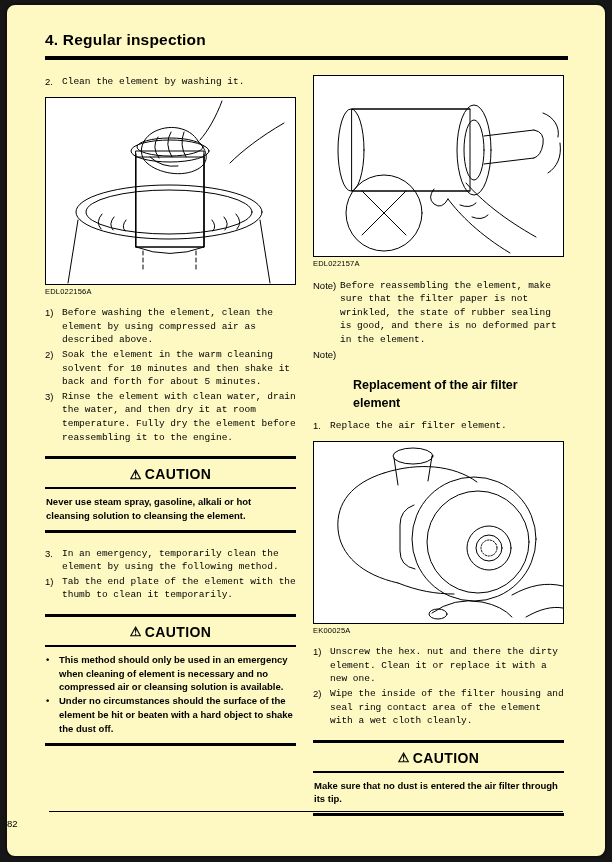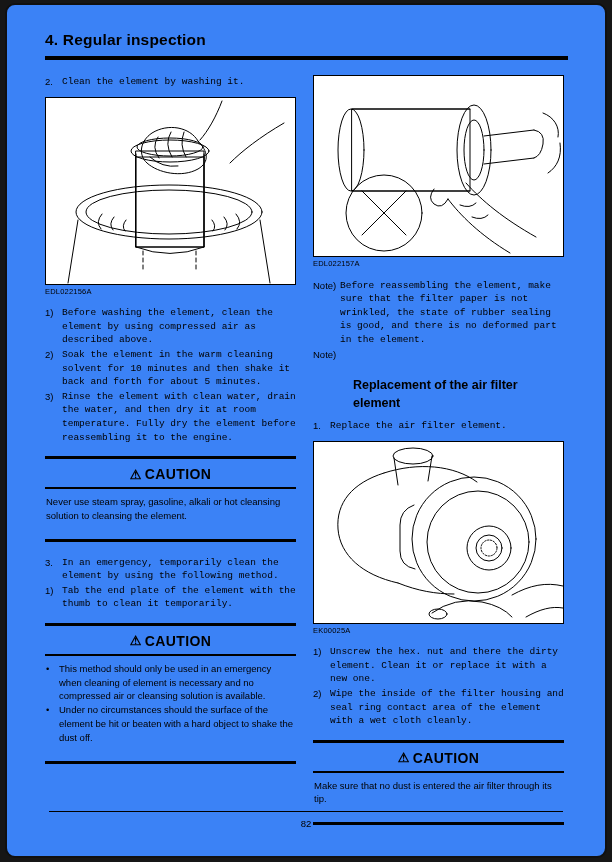--- a/index.html
+++ b/index.html
@@ -6,21 +6,21 @@
   body {
     width:612px; height:862px;
     background:#161616;
     font-family:"Liberation Sans", sans-serif;
     position:relative;
     -webkit-font-smoothing:antialiased;
   }
   .page {
     position:absolute; left:5px; top:3px;
     width:598px; height:851px;
-    background:#3b82f6;
+    background:#fef9c3;
     border:2px solid #101010;
     border-radius:10px;
     color:#000;
     overflow:hidden;
   }
   .content { padding:26px 37px 0 38px; }
 
   h1.page-title {
     margin:0; font-size:15.5px; font-weight:bold; letter-spacing:0.2px;
   }
@@ -49,38 +49,38 @@
     margin-top:12px;
   }
   .caution-title {
     display:flex; justify-content:center; align-items:center; gap:3px;
     font-weight:bold; font-size:14px; letter-spacing:0.4px;
     padding:5px 0 3px 0;
     border-bottom:2px solid #000;
   }
   .warn-glyph { font-size:13px; line-height:1; transform:translateY(-0.5px); }
   .caution-body {
-    font-weight:normal; font-size:9.5px; line-height:1.45;
-    padding:6px 1px 16px 1px;
+    font-weight:bold; font-size:9.5px; line-height:1.45;
+    padding:6px 1px 7px 1px;
   }
   .bullet-li { display:flex; }
   .bullet-li .bullet { flex:0 0 13px; }
   .bullet-li .txt { flex:1; }
 
   h2.section-heading { font-size:12.5px; font-weight:bold; margin:16px 0 6px 0;padding-left:40px; }
 
   .spacer-14 { height:14px; }
 
   .footer-rule {
     position:absolute; left:42px; right:42px; bottom:44px;
     border-top:1.5px solid #000;
   }
   .page-num {
     position:absolute; left:0; right:0; bottom:27px;
-    text-align:center; font-size:9.5px;
+    font-size:9.5px;
   }
 
   
   .art path, .art line, .art ellipse, .art circle, .art rect {
     stroke:#000; stroke-width:1; fill:none;
     stroke-linecap:round; stroke-linejoin:round;
   }
 </style>
 </head>
 <body>

